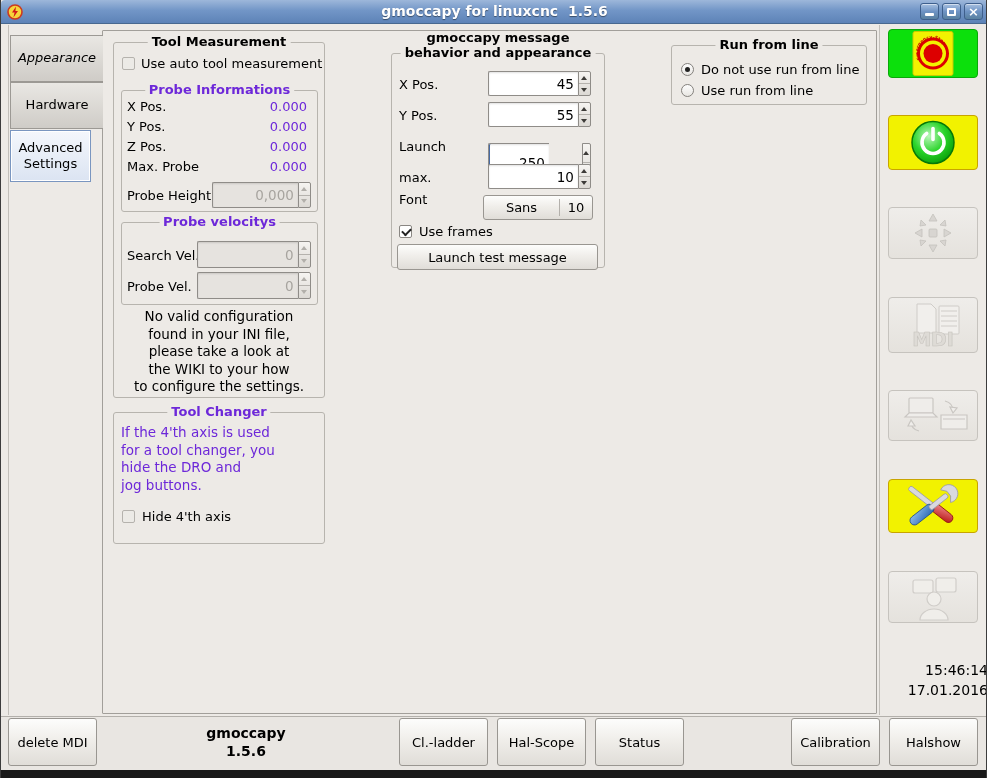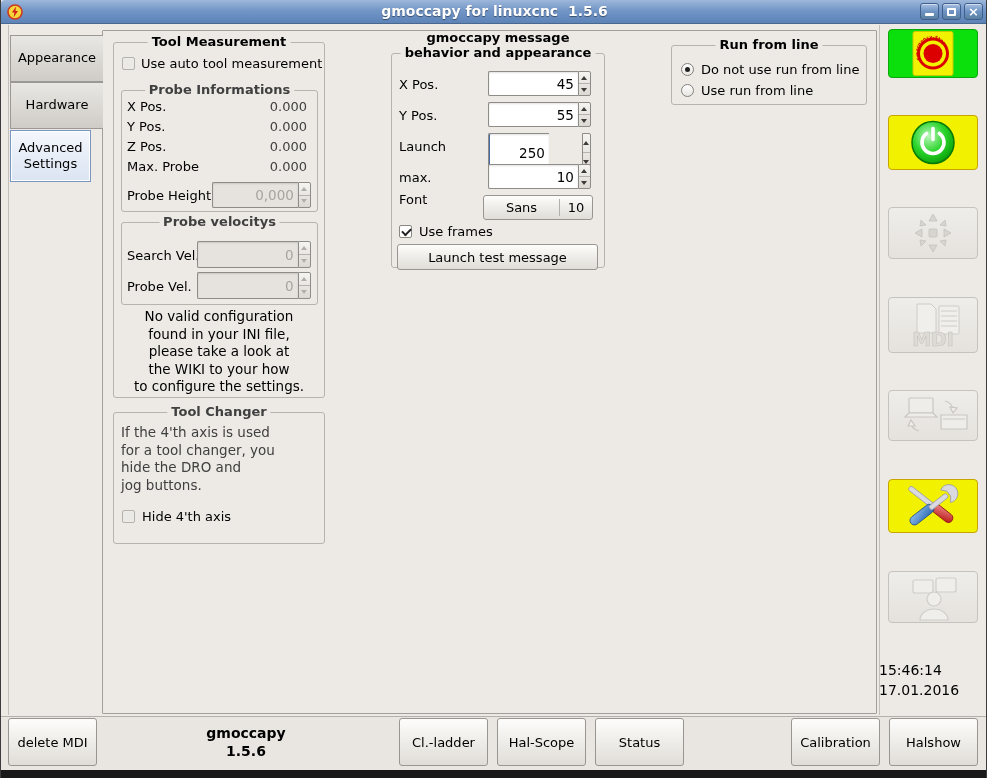--- a/index.html
+++ b/index.html
@@ -50,21 +50,21 @@
     border:1px solid #7a96c0; width:81px; z-index:3;
     box-shadow:inset 0 0 0 1px #ffffff;
   }
   
   .frame { position:absolute; border:1px solid #b7b4ae; border-radius:3px; }
   .frame-label {
     position:absolute; top:-9px; left:50%; transform:translateX(-50%);
     background:#edeae6; padding:0 4px; font-weight:bold; font-size:13px;
     white-space:nowrap; z-index:2;
   }
-  .dis { color:#404040; }
+  .dis { color:#6d28d9; }
   .lbl { position:absolute; font-size:13px; color:#000; white-space:nowrap; }
   .val { position:absolute; font-size:13px; text-align:right; white-space:nowrap; }
   
   .entrywrap { position:absolute; display:flex; }
   .entry {
     border:1px solid #8f8c88; border-right:none; border-radius:2px 0 0 2px;
     background:#fff; font-family:"DejaVu Sans",sans-serif; font-size:13.5px;
     text-align:right; padding:0 4px; width:100%; height:100%;
     box-shadow:inset 0 1px 2px rgba(0,0,0,.12); color:#000;
   }
@@ -108,21 +108,21 @@
     display:flex; align-items:center; justify-content:center; cursor:pointer; }
   .sidebtn.disabled { cursor:default; background:linear-gradient(#efedea,#e5e2dd); border-color:#c6c3be; }
   .fontbtn { display:flex; align-items:stretch; padding:0; }
   .fontbtn .fname { flex:1; display:flex; align-items:center; justify-content:center; }
   .fontbtn .fdiv { width:1px; background:#b3b0ab; margin:3px 0; }
   .fontbtn .fsize { width:32px; display:flex; align-items:center; justify-content:center; }
   
   #bottombar { position:absolute; left:0; top:716px; width:987px; height:54px; background:#e9e6e2; border-top:1px solid #b3b0ab; }
   #framebottom { position:absolute; left:0; top:770px; width:987px; height:8px; background:#191919; }
   .app-label { position:absolute; text-align:center; font-weight:bold; font-size:14px; color:#000; line-height:1.3; }
-  .clock { position:absolute; left:878px; width:109px; text-align:left; font-size:14px; color:#000; }
+  .clock { position:absolute; left:878px; width:109px; text-align:right; font-size:14px; color:#000; }
   .rightline { position:absolute; left:878px; top:25px; width:1px; height:690px; background:#c2bfba; }
   .warn { position:absolute; font-size:13.5px; color:#000; text-align:center; line-height:17.5px; }
   .desc { position:absolute; font-size:13.5px; line-height:17.5px; }
 </style>
 </head>
 <body>
 
 <div id="window">
 
   <div id="titlebar">
@@ -141,21 +141,21 @@
       <div class="tb-btn">
           <div class="g-close">×</div>
         </div>
     </div>
   </div>
 
   <div class="leftline"></div>
   <div class="rightline"></div>
   <div id="page"></div>
 
-  <div class="tab" style="top:35px;height:47px;">
+  <div class="tab" style="top:35px;height:47px;font-style:italic;">
       <span>Appearance</span>
     </div>
   <div class="tab" style="top:82px;height:47px;">
       <span>Hardware</span>
     </div>
   <div class="tab active" style="top:130px;height:52px;">
       <span>Advanced Settings</span>
     </div>
 
   <div class="frame" style="left:112px;top:42px;width:212px;height:356px;">
@@ -258,21 +258,21 @@
     <div class="spin">
         <div>
           <span class="arr-up"></span>
         </div>
         <div>
           <span class="arr-dn"></span>
         </div>
       </div>
   </div>
   <div class="lbl" style="left:398px;top:139px;">Launch</div>
-  <div class="entrywrap" style="left:487px;top:133px;width:103px;height:39px;gap:33px;">
+  <div class="entrywrap" style="left:487px;top:143px;width:103px;height:39px;gap:33px;">
     <input class="entry" style="box-shadow: rgba(0, 0, 0, 0.12) 0px 1px 2px inset, rgb(74, 110, 169) 1px 0px 0px inset;" value="250">
     <div class="spin">
         <div>
           <span class="arr-up"></span>
         </div>
         <div>
           <span class="arr-dn"></span>
         </div>
       </div>
   </div>

